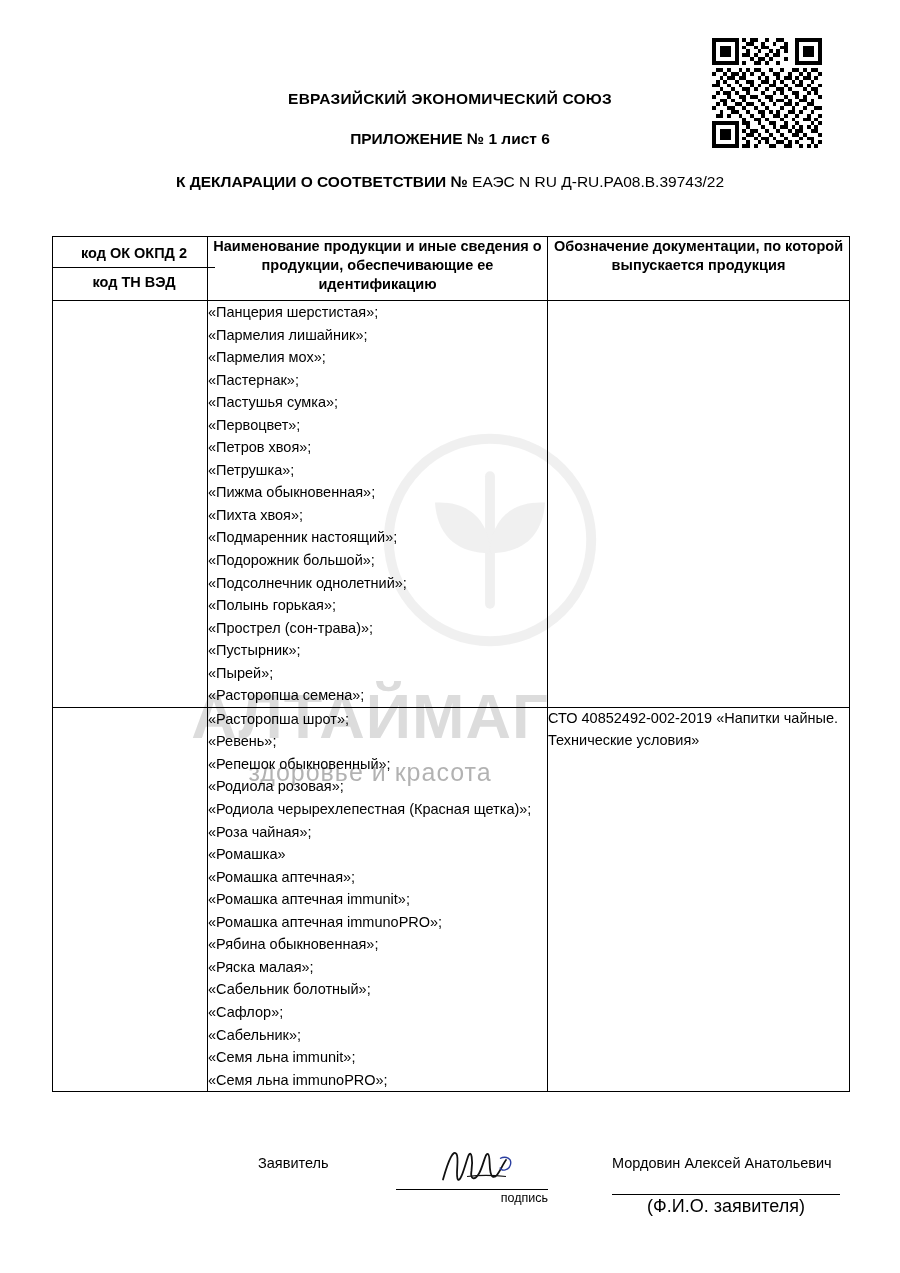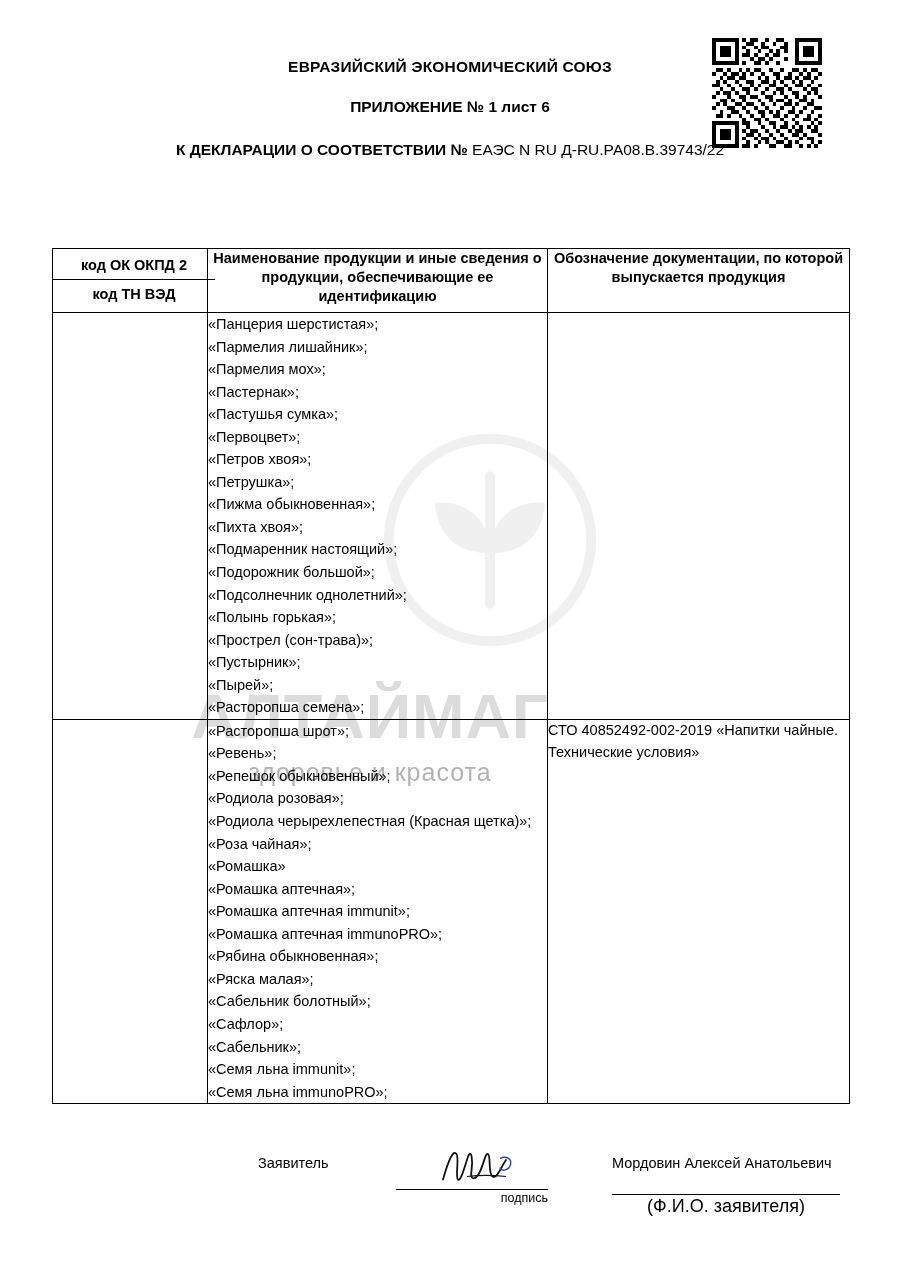--- a/index.html
+++ b/index.html
@@ -63,21 +63,21 @@
     font-size: 25px;
     color: #404040;
     opacity: 0.40;
     letter-spacing: 1px;
   }
 
   
   .header {
     position: relative;
     z-index: 10;
-    padding-top: 58px;
+    padding-top: 90px;
     text-align: center;
   }
   .header .line1 {
     font-size: 15.5px;
     font-weight: bold;
     letter-spacing: 0.2px;
   }
   .header .line2 {
     font-size: 15.5px;
     font-weight: bold;
@@ -101,21 +101,20 @@
     z-index: 11;
   }
 
   
   .tbl-wrap {
     position: absolute;
     left: 52px;
     top: 236px;
     width: 797px;
     z-index: 10;
-    margin-top: 12px;
   }
   table.main {
     border-collapse: collapse;
     width: 797px;
     table-layout: fixed;
   }
   table.main td, table.main th {
     border: 1px solid #000;
     vertical-align: top;
     padding: 0;

